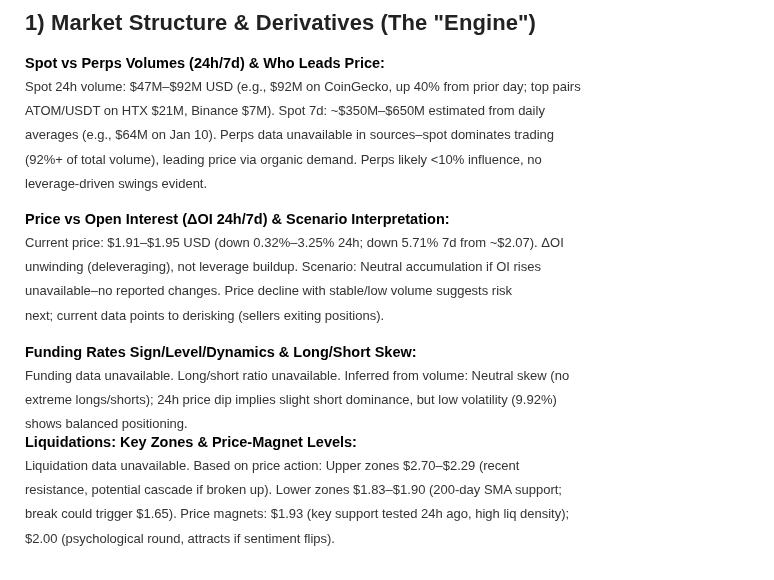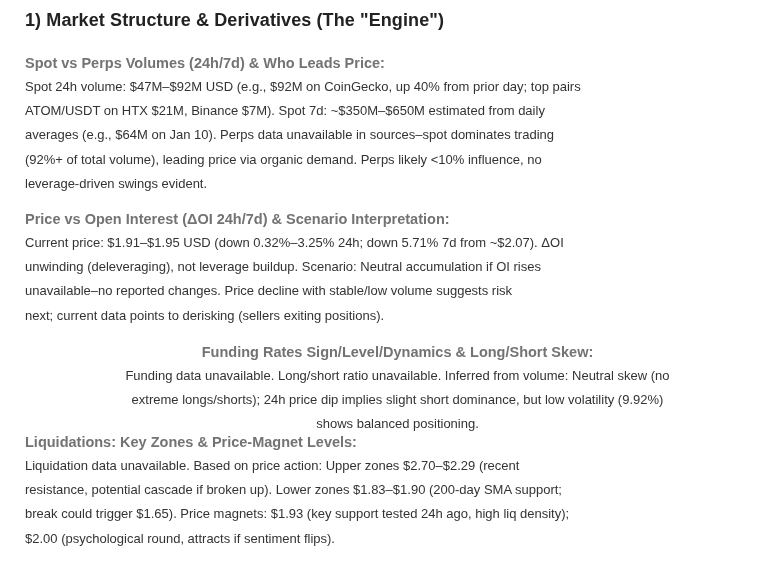--- a/index.html
+++ b/index.html
@@ -13,39 +13,39 @@
       overflow: hidden;
       font-family: "Liberation Sans", "DejaVu Sans", sans-serif;
       color: #2b2b2b;
     }
     .doc {
       padding: 0 0 0 25px;
       width: 749px;
       box-sizing: border-box;
     }
     .h1 {
-      font-size: 18px;
+      font-size: 22px;
       font-weight: bold;
       color: #222222;
       margin: 0;
       position: absolute;
       left: 25px;
       top: 10px;
       letter-spacing: 0.1px;
       white-space: nowrap;
     }
     .section {
       position: absolute;
       left: 25px;
       width: 745px;
     }
     .sec-title {
       font-size: 14.5px;
       font-weight: bold;
-      color: #737373;
+      color: #000000;
       line-height: 24px;
       margin: 0;
       white-space: nowrap;
     }
     .sec-body {
       font-size: 13px;
       line-height: 24.2px;
       color: #333333;
       margin: 0;
     }
@@ -74,21 +74,21 @@
   <div class="section" style="top:207px;">
     <p class="sec-title">Price vs Open Interest (ΔOI 24h/7d) &amp; Scenario Interpretation:</p>
     <p class="sec-body">
       <span class="line">Current price: $1.91–$1.95 USD (down 0.32%–3.25% 24h; down 5.71% 7d from ~$2.07). ΔOI</span>
       <span class="line">unwinding (deleveraging), not leverage buildup. Scenario: Neutral accumulation if OI rises</span>
       <span class="line">unavailable–no reported changes. Price decline with stable/low volume suggests risk</span>
       <span class="line">next; current data points to derisking (sellers exiting positions).</span>
     </p>
   </div>
 
-  <div class="section" style="top:340px;text-align:center;">
+  <div class="section" style="top:340px;">
     <p class="sec-title">Funding Rates Sign/Level/Dynamics &amp; Long/Short Skew:</p>
     <p class="sec-body">
       <span class="line">Funding data unavailable. Long/short ratio unavailable. Inferred from volume: Neutral skew (no</span>
       <span class="line">extreme longs/shorts); 24h price dip implies slight short dominance, but low volatility (9.92%)</span>
       <span class="line">shows balanced positioning.</span>
     </p>
   </div>
 
   <div class="section" style="top:430px;">
     <p class="sec-title">Liquidations: Key Zones &amp; Price-Magnet Levels:</p>

